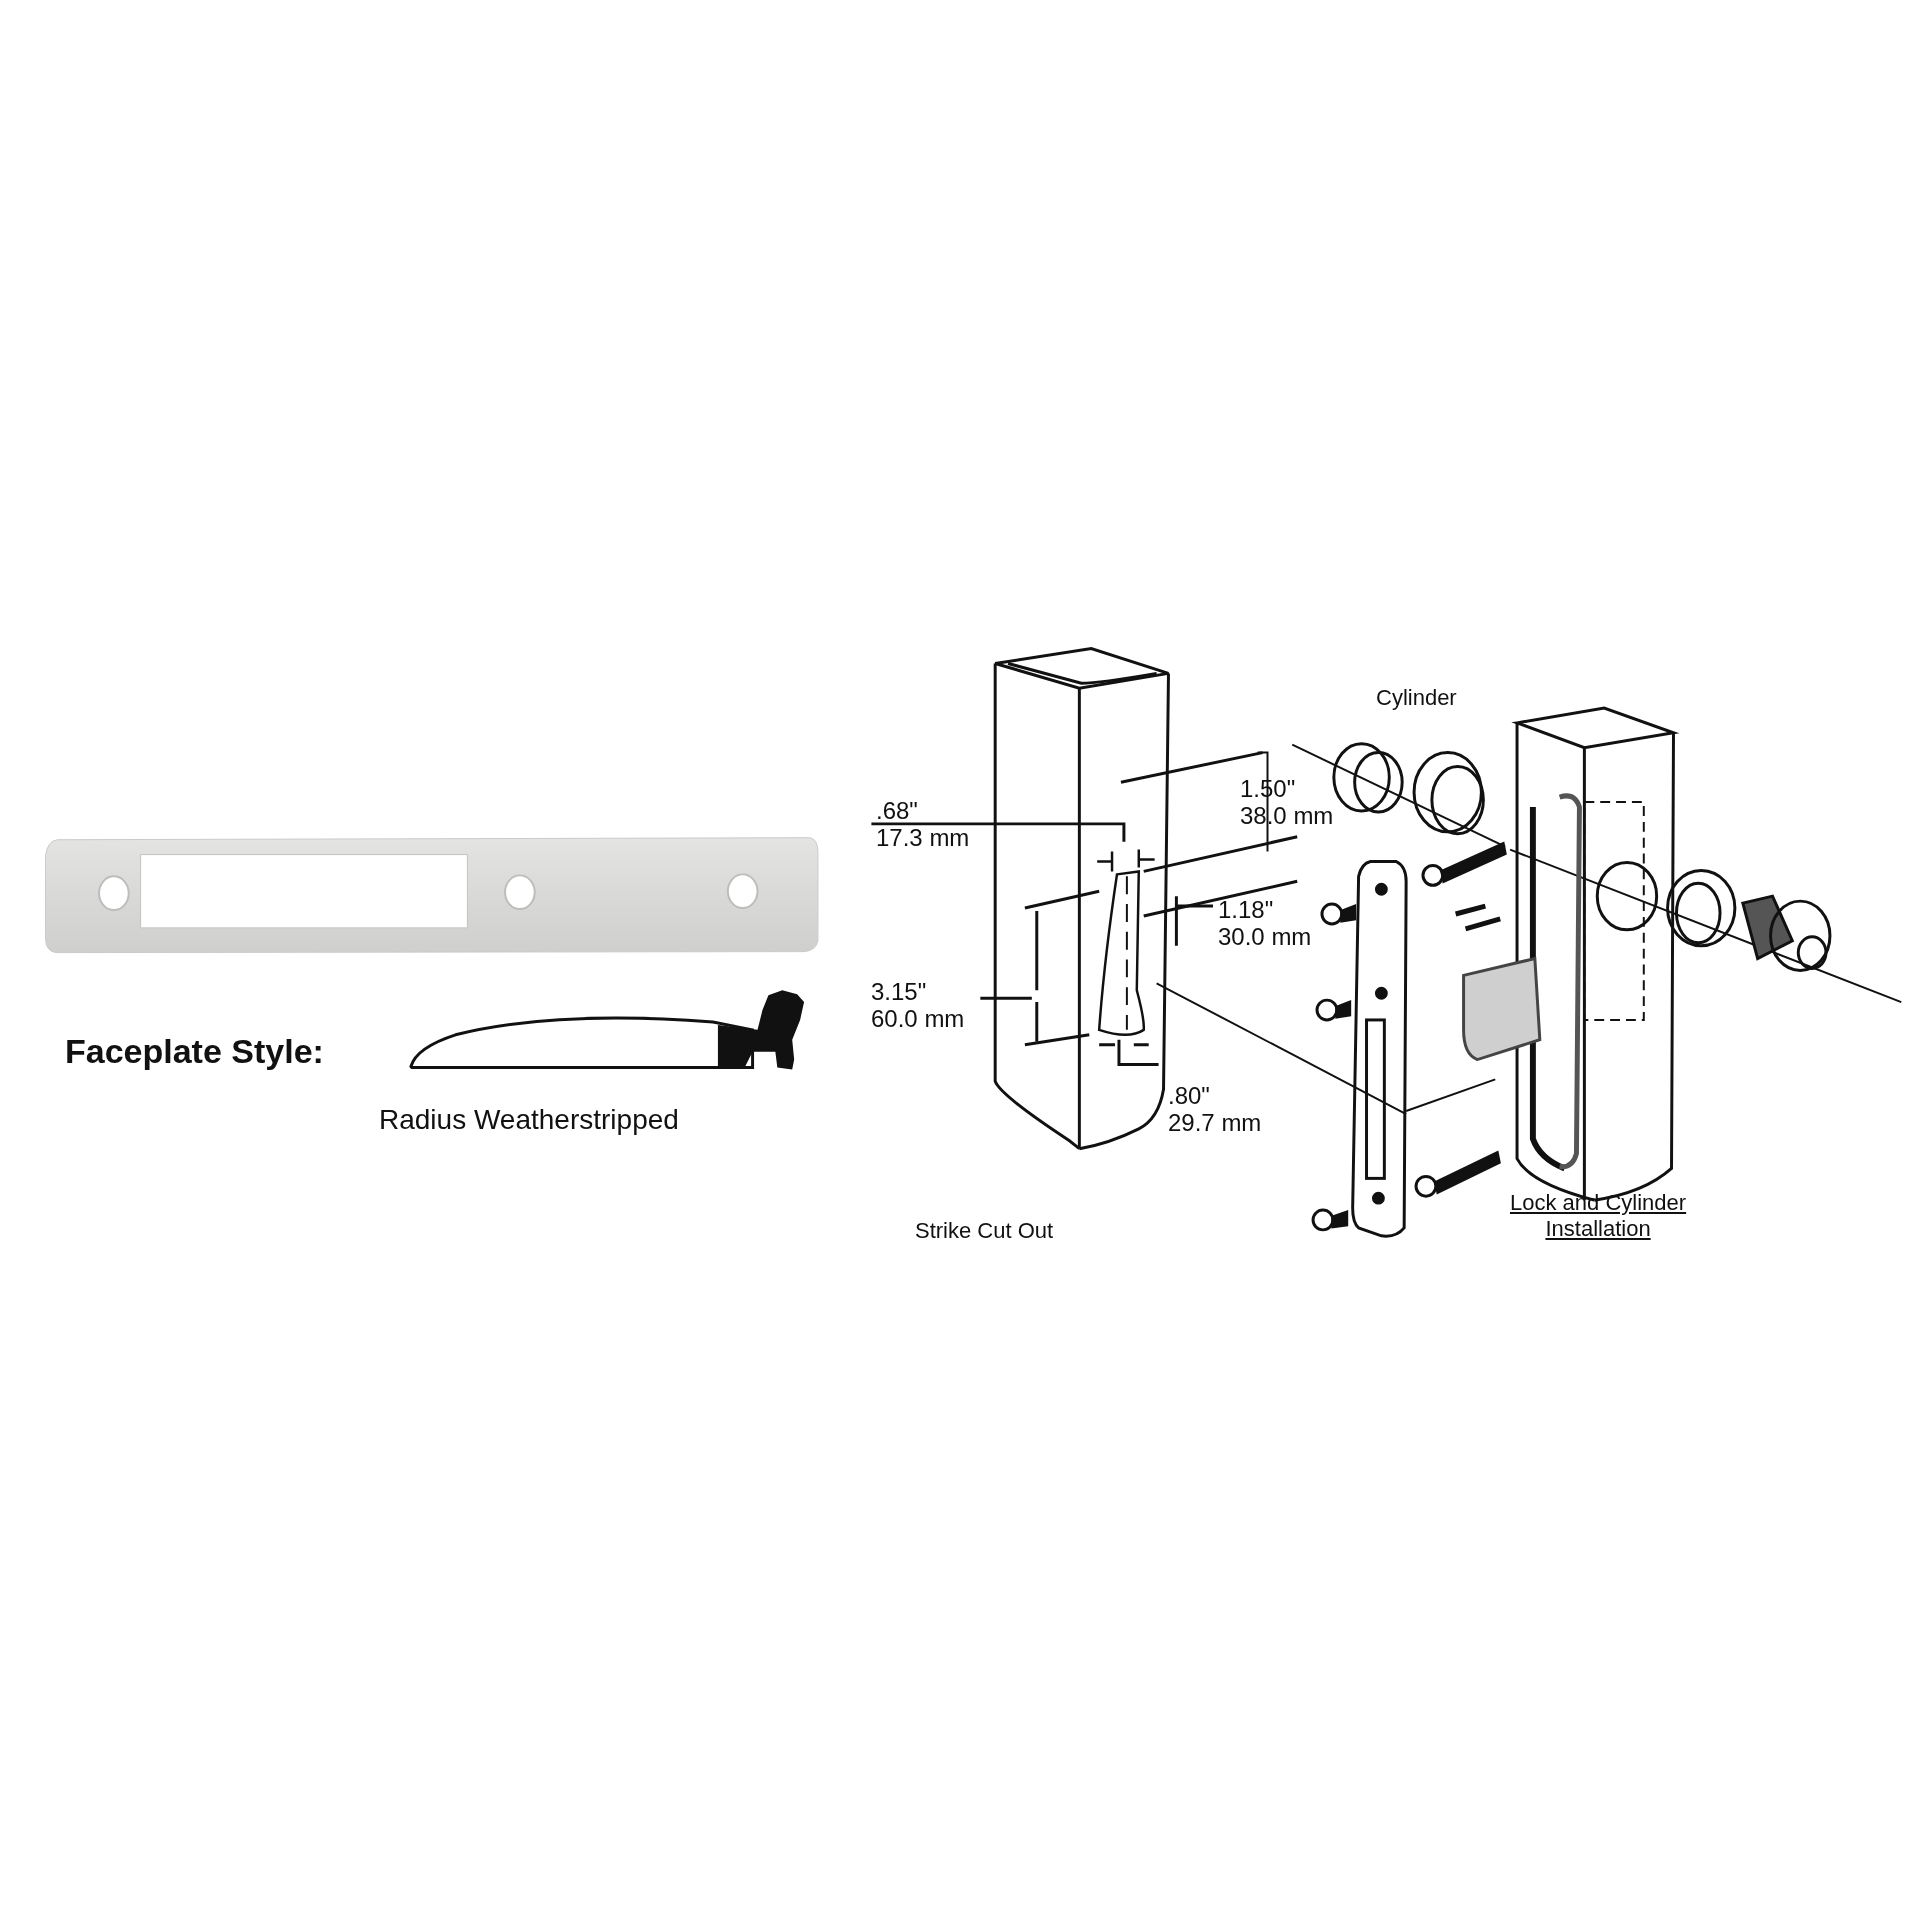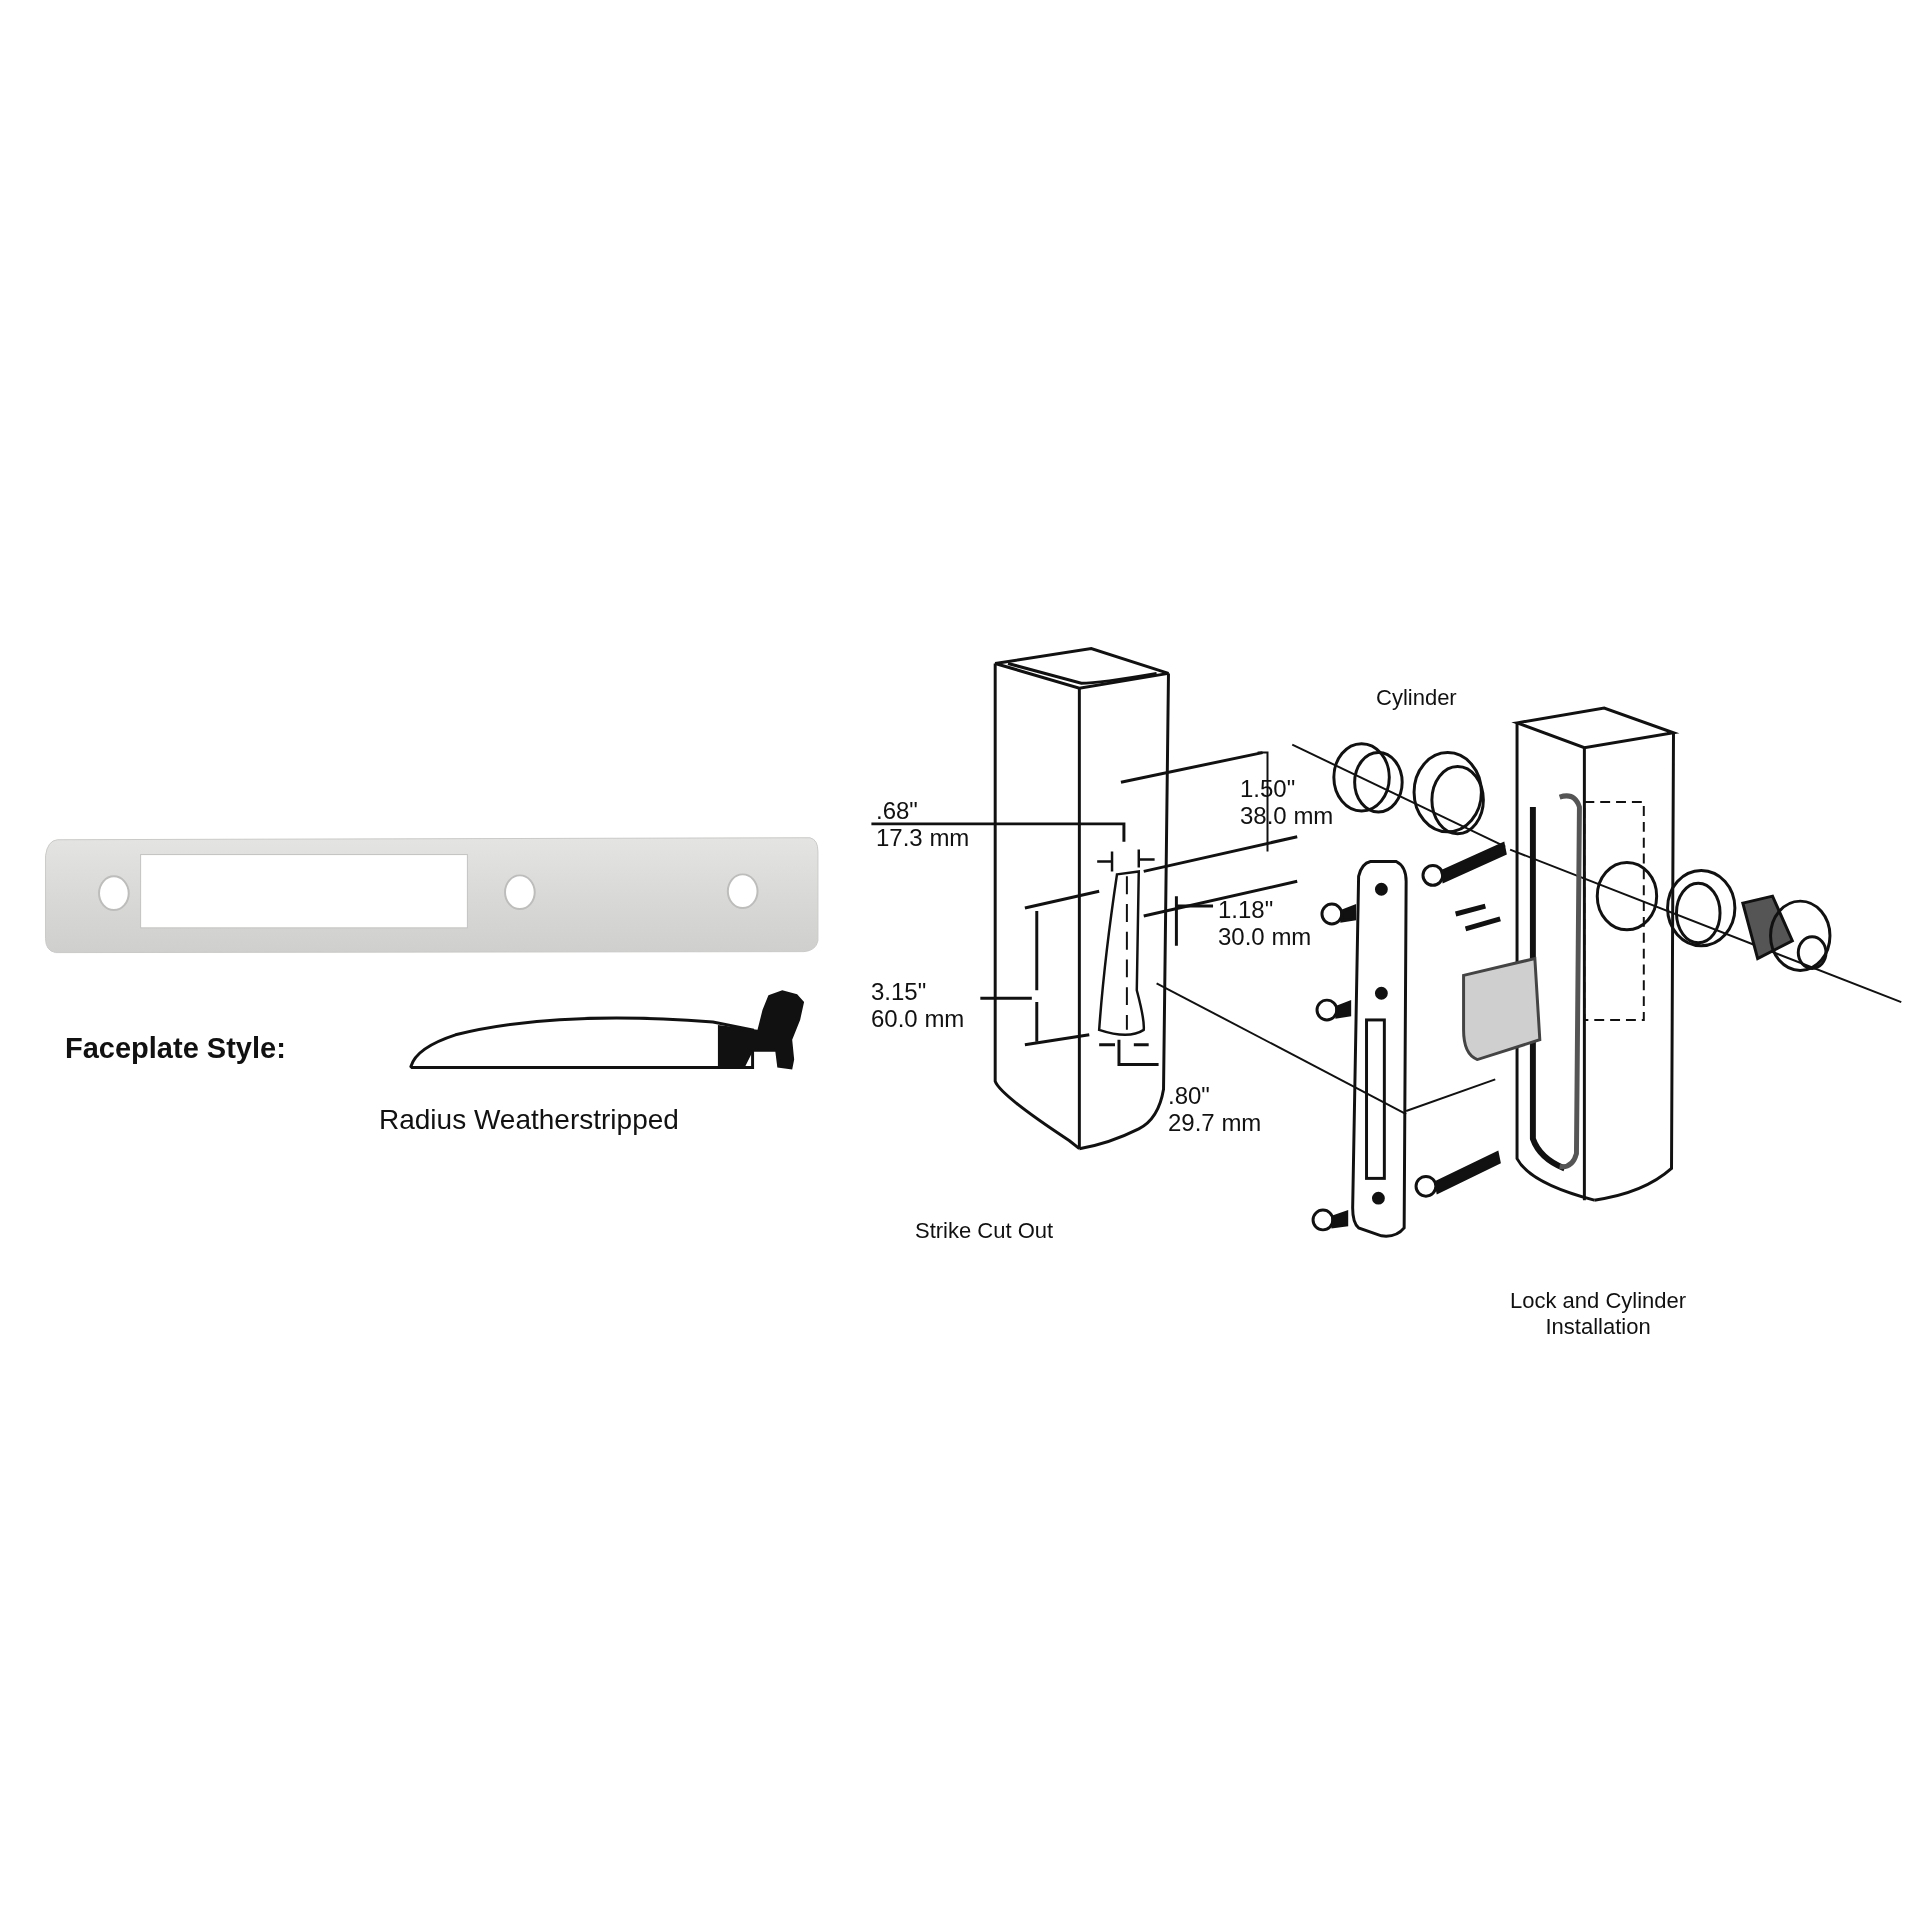--- a/index.html
+++ b/index.html
@@ -1,18 +1,18 @@
 <!DOCTYPE html>
 <html><head>
 <meta charset="utf-8">
 <style>
   html, body { margin:0; padding:0; background:#ffffff; }
   body { width:1927px; height:1927px; position:relative; overflow:hidden; font-family:"Liberation Sans", sans-serif; color:#111; }
   .abs { position:absolute; }
-  .faceplate-title { font-weight:bold; font-size:29px; }
+  .faceplate-title { font-weight:bold; font-size:34px; }
   .faceplate-style { font-size:28px; }
   .dim { font-size:24px; line-height:27px; white-space:nowrap; font-family:"Liberation Sans", sans-serif; }
   .caption { font-size:22px; white-space:nowrap; text-align:center; }
   svg { position:absolute; left:0; top:0; }
 </style>
 </head>
 <body>
 
 <svg width="1927" height="1927" viewBox="0 0 1946 1946">
   <defs>
@@ -128,17 +128,17 @@
 <div class="abs dim" style="left:871px; top:978px;">
   <div>3.15"</div>
   <div>60.0 mm</div>
 </div>
 <div class="abs dim" style="left:1168px; top:1082px;">
   <div>.80"</div>
   <div>29.7 mm</div>
 </div>
 
 <div class="abs caption" style="left:915px; top:1218px;">Strike Cut Out</div>
-<div class="abs caption" style="left:1510px; top:1288px;">
+<div class="abs caption" style="left:1510px; top:1190px;text-decoration:underline;">
   <div>Lock and Cylinder</div>
   <div>Installation</div>
 </div>
 
 
 </body></html>

